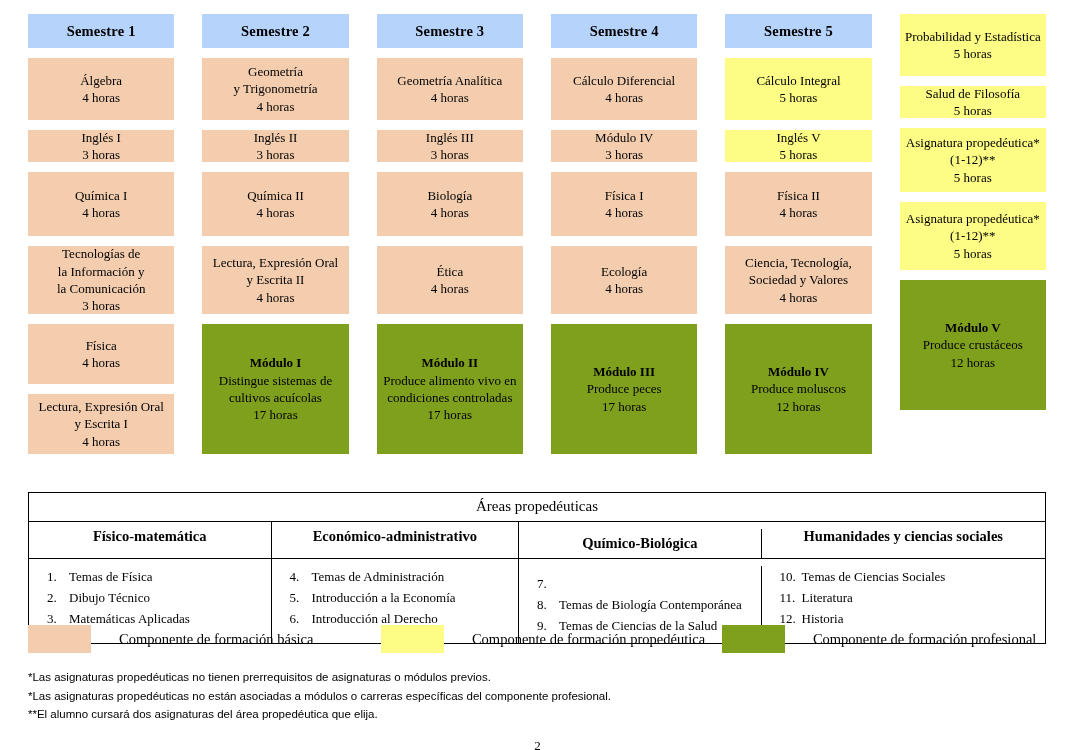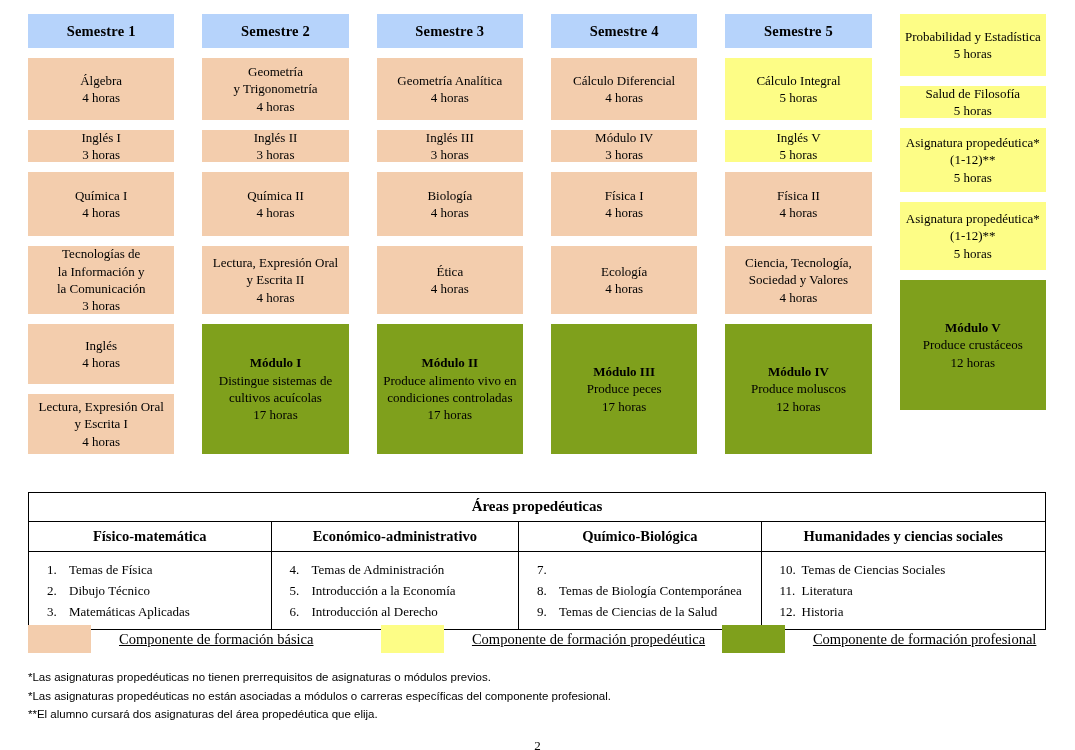--- a/index.html
+++ b/index.html
@@ -74,21 +74,21 @@
     position: absolute;
     left: 28px;
     top: 492px;
     width: 1018px;
     border: 1.4px solid #000;
     box-sizing: border-box;
     background: #fff;
   }
   #areas-title {
     text-align: center;
-    font-weight: bold;
+    font-weight: normal;
     font-size: 15px;
     padding: 5px 0 6px;
     border-bottom: 1.2px solid #000;
   }
   .areas-row {
     display: flex;
   }
   .areas-row.heads {
     border-bottom: 1.2px solid #000;
   }
@@ -100,21 +100,21 @@
   .area-cell:last-child { border-right: none; }
   .areas-row.heads .area-cell {
     text-align: center;
     font-weight: bold;
     font-size: 14.5px;
     padding-top: 6px;
     padding-bottom: 6px;
   }
   .col-w1 { width: 243px; }
   .col-w2 { width: 248px; }
-  .col-w3 { width: 243px; }
+  .col-w3 { width: 243px; margin-top: 7px; }
   .col-w4 { width: 284px; }
 
   .area-list { list-style: none; margin: 0; padding: 2px 0 2px 0; }
   .area-list li {
     display: flex;
     font-size: 13px;
     line-height: 1.62;
   }
   .area-list li .num {
     width: 34px;
@@ -123,21 +123,20 @@
   }
   .area-list li .txt { flex: 1; }
 
   
   #legend {
     position: absolute;
     left: 28px;
     top: 625px;
     width: 1018px;
     display: flex;
-    text-decoration: underline;
   }
   .legend-item {
     display: flex;
     align-items: center;
   }
   .legend-item.li-0 { width: 345px; }
   .legend-item.li-1 { width: 345px; padding-left: 12px; }
   .legend-item.li-2 { width: 328px; }
   .swatch {
     width: 63px;
@@ -193,21 +192,21 @@
         <span class="ln">Química I</span>
         <span class="ln">4 horas</span>
       </div>
       <div class="cell c-basica h-r4">
         <span class="ln">Tecnologías de</span>
         <span class="ln">la Información y</span>
         <span class="ln">la Comunicación</span>
         <span class="ln">3 horas</span>
       </div>
       <div class="cell c-basica h-r5">
-        <span class="ln">Inglés</span>
+        <span class="ln">Física</span>
         <span class="ln">4 horas</span>
       </div>
       <div class="cell c-basica h-r6">
         <span class="ln">Lectura, Expresión Oral</span>
         <span class="ln">y Escrita I</span>
         <span class="ln">4 horas</span>
       </div>
     </div>
     <div class="sem-col">
       <div class="sem-head">Semestre 2</div>

